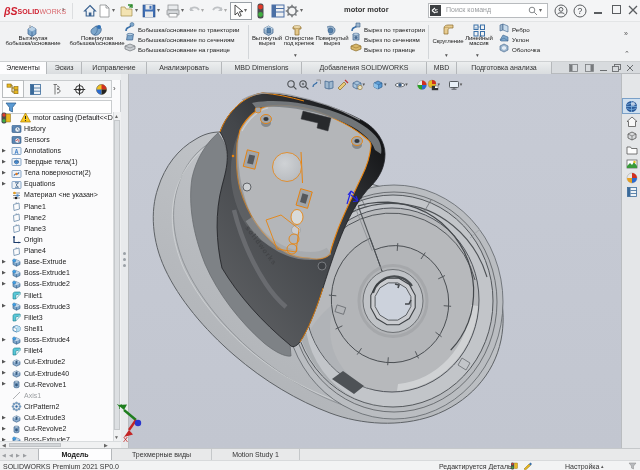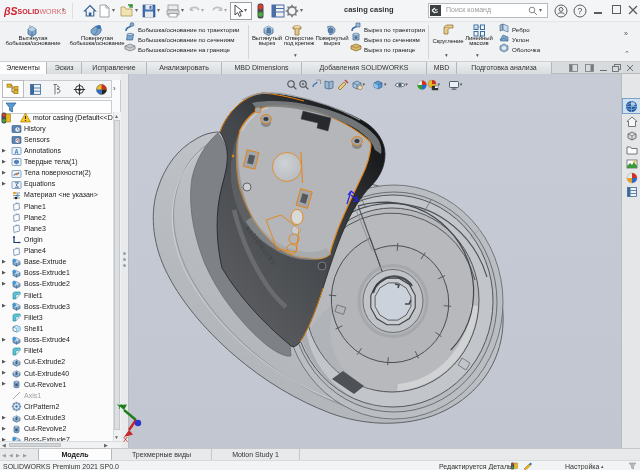--- a/index.html
+++ b/index.html
@@ -87,21 +87,21 @@
         <line x1="7" y1="11" x2="7" y2="13.3"></line>
         <line x1="0.7" y1="7" x2="3" y2="7"></line>
         <line x1="11" y1="7" x2="13.3" y2="7"></line>
         <line x1="2.5" y1="2.5" x2="4.2" y2="4.2"></line>
         <line x1="9.8" y1="9.8" x2="11.5" y2="11.5"></line>
         <line x1="2.5" y1="11.5" x2="4.2" y2="9.8"></line>
         <line x1="9.8" y1="4.2" x2="11.5" y2="2.5"></line>
       </g>
     </svg>
  <span class="ic" style="left:300px;top:6px;color:#666;font-size:6px">▾</span>
- <span class="ic" style="left:344px;top:5px;font-size:7.5px;font-weight:bold;color:#333">casing casing</span>
+ <span class="ic" style="left:344px;top:5px;font-size:7.5px;font-weight:bold;color:#333">motor motor</span>
  <div class="ic" style="left:428px;top:3px;width:120px;height:15px;background:#fff;border:1px solid #b8bbbe"></div>
  <div class="ic" style="left:430px;top:5px;width:11px;height:11px;background:#3d4043"></div>
  <svg class="ic" style="left:431px;top:6px" width="9" height="9" viewBox="0 0 9 9">
       <path d="M1 4.5 L4 2 M1 4.5 L4 7" stroke="#fff" stroke-width="1.1" fill="none"></path>
       <text x="3.5" y="7" font-size="7" fill="#fff" font-family="Liberation Sans">s</text>
     </svg>
  <span class="ic" style="left:446px;top:6px;color:#9a9da0;font-size:7px">Поиск команд</span>
  <svg class="ic" style="left:528px;top:6px" width="10" height="10" viewBox="0 0 10 10">
       <circle cx="4" cy="4" r="2.8" fill="none" stroke="#85888b" stroke-width="1"></circle>
       <line x1="6.2" y1="6.2" x2="9" y2="9" stroke="#85888b" stroke-width="1"></line>

